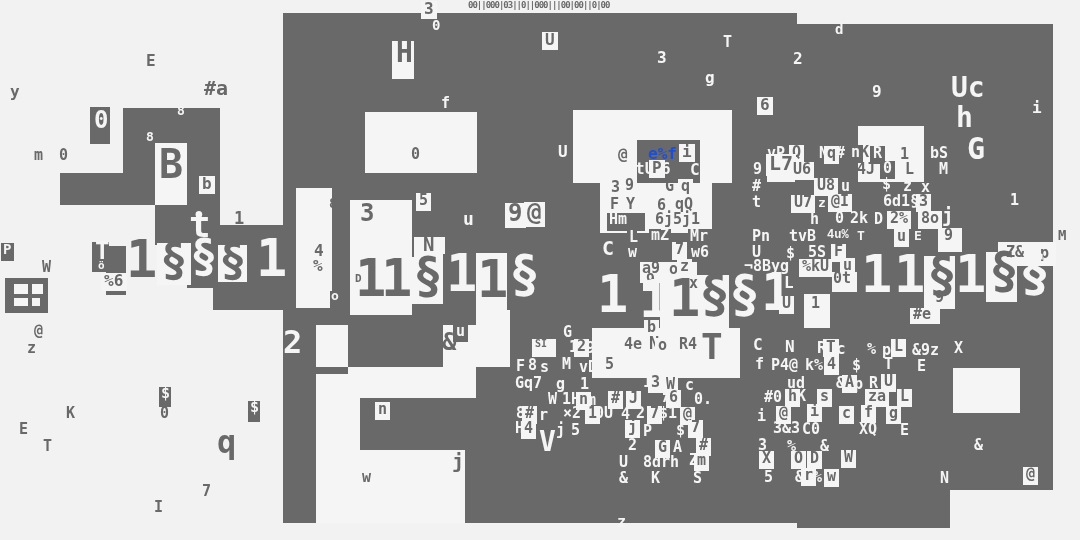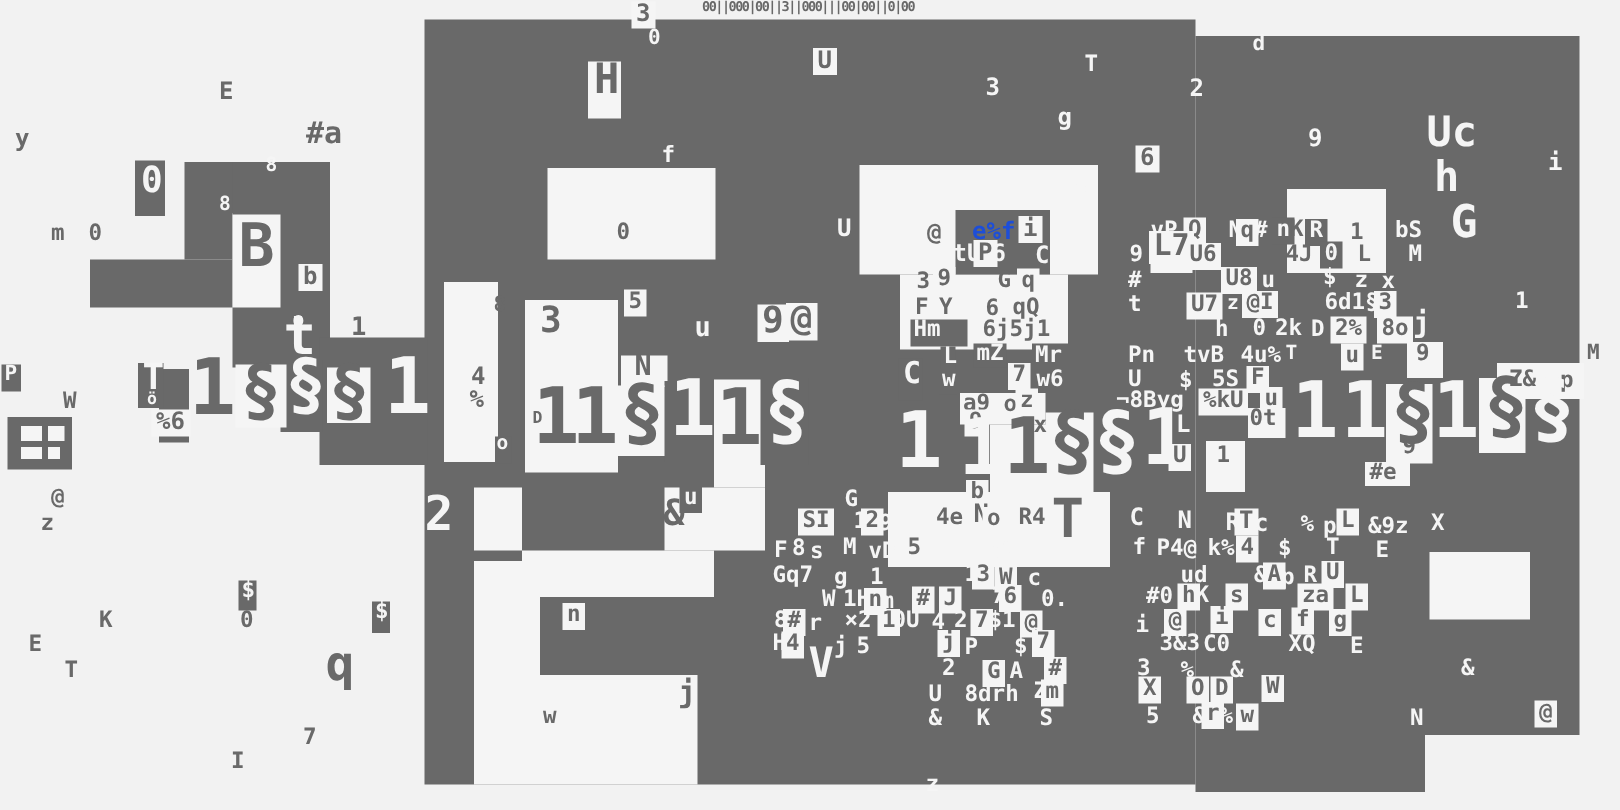--- a/index.html
+++ b/index.html
@@ -189,21 +189,21 @@
     <div class="gl" style="left: 413px; top: 250px; font-size: 50px; color: rgb(105, 105, 105);">§</div>
     <div class="gl" style="left: 446px; top: 246.6px; font-size: 52px; color: rgb(245, 245, 245);">1</div>
     <div class="gl" style="left: 477px; top: 252.6px; font-size: 52px; color: rgb(105, 105, 105);">1</div>
     <div class="gl" style="left: 509px; top: 247.6px; font-size: 52px; color: rgb(245, 245, 245);">§</div>
     <div class="blk" style="left: 453px; top: 324px; width: 15.15px; height: 17.7px; background: rgb(105, 105, 105);"></div>
     <div class="gl" style="left: 456px; top: 324px; font-size: 15px; color: rgb(245, 245, 245);">u</div>
     <div class="gl" style="left: 442px; top: 330.2px; font-size: 24px; color: rgb(105, 105, 105);">&amp;</div>
     <div class="gl" style="left: 283px; top: 325.6px; font-size: 32px; color: rgb(245, 245, 245);">2</div>
     <div class="gl" style="left: 563px; top: 325px; font-size: 15px; color: rgb(245, 245, 245);">G</div>
     <div class="blk" style="left: 532px; top: 339px; width: 24.3px; height: 17.7px; background: rgb(245, 245, 245);"></div>
-    <div class="gl" style="left: 535px; top: 339px; font-size: 15px; color: rgb(105, 105, 105);">SI</div>
+    <div class="gl" style="left: 535px; top: 339px; font-size: 10px; color: rgb(105, 105, 105);">SI</div>
     <div class="gl" style="left: 569px; top: 340px; font-size: 15px; color: rgb(245, 245, 245);">1</div>
     <div class="blk" style="left: 574px; top: 339px; width: 15.15px; height: 17.7px; background: rgb(245, 245, 245);"></div>
     <div class="gl" style="left: 577px; top: 339px; font-size: 15px; color: rgb(105, 105, 105);">2</div>
     <div class="gl" style="left: 586px; top: 341px; font-size: 15px; color: rgb(245, 245, 245);">9</div>
     <div class="blk" style="left: 375px; top: 402px; width: 15.15px; height: 17.7px; background: rgb(245, 245, 245);"></div>
     <div class="gl" style="left: 378px; top: 402px; font-size: 15px; color: rgb(105, 105, 105);">n</div>
     <div class="gl" style="left: 597px; top: 267.6px; font-size: 52px; color: rgb(245, 245, 245);">1</div>
     <div class="gl" style="left: 639px; top: 272.6px; font-size: 52px; color: rgb(245, 245, 245);">1</div>
     <div class="gl" style="left: 669px; top: 271.6px; font-size: 52px; color: rgb(105, 105, 105);">1</div>
     <div class="gl" style="left: 699px; top: 267.6px; font-size: 52px; color: rgb(105, 105, 105);">§</div>
@@ -276,21 +276,21 @@
     <div class="gl" style="left: 835px; top: 211px; font-size: 15px; color: rgb(245, 245, 245);">0</div>
     <div class="gl" style="left: 850px; top: 211px; font-size: 15px; color: rgb(245, 245, 245);">2k</div>
     <div class="gl" style="left: 874px; top: 212px; font-size: 15px; color: rgb(245, 245, 245);">D</div>
     <div class="blk" style="left: 887px; top: 211px; width: 24.3px; height: 17.7px; background: rgb(245, 245, 245);"></div>
     <div class="gl" style="left: 890px; top: 211px; font-size: 15px; color: rgb(105, 105, 105);">2%</div>
     <div class="blk" style="left: 918px; top: 211px; width: 24.3px; height: 17.7px; background: rgb(245, 245, 245);"></div>
     <div class="gl" style="left: 921px; top: 211px; font-size: 15px; color: rgb(105, 105, 105);">8o</div>
     <div class="gl" style="left: 942px; top: 206.2px; font-size: 19px; color: rgb(245, 245, 245);">j</div>
     <div class="gl" style="left: 752px; top: 229px; font-size: 15px; color: rgb(245, 245, 245);">Pn</div>
     <div class="gl" style="left: 789px; top: 229px; font-size: 15px; color: rgb(245, 245, 245);">tvB</div>
-    <div class="gl" style="left: 827px; top: 229px; font-size: 15px; color: rgb(245, 245, 245);">4u%</div>
+    <div class="gl" style="left: 827px; top: 229px; font-size: 12px; color: rgb(245, 245, 245); font-family: Liberation Mono, monospace;">4u%</div>
     <div class="gl" style="left: 857px; top: 229.4px; font-size: 13px; color: rgb(245, 245, 245);">T</div>
     <div class="blk" style="left: 894px; top: 229px; width: 15.15px; height: 17.7px; background: rgb(245, 245, 245);"></div>
     <div class="gl" style="left: 897px; top: 229px; font-size: 15px; color: rgb(105, 105, 105);">u</div>
     <div class="gl" style="left: 914px; top: 229.4px; font-size: 13px; color: rgb(245, 245, 245);">E</div>
     <div class="gl" style="left: 944px; top: 228px; font-size: 15px; color: rgb(105, 105, 105);">9</div>
     <div class="gl" style="left: 1058px; top: 228.2px; font-size: 14px; color: rgb(105, 105, 105);">M</div>
     <div class="gl" style="left: 752px; top: 245px; font-size: 15px; color: rgb(245, 245, 245);">U</div>
     <div class="gl" style="left: 786px; top: 246px; font-size: 15px; color: rgb(245, 245, 245);">$</div>
     <div class="gl" style="left: 808px; top: 245px; font-size: 15px; color: rgb(245, 245, 245);">5S</div>
     <div class="blk" style="left: 831px; top: 244px; width: 15.15px; height: 17.7px; background: rgb(245, 245, 245);"></div>
@@ -447,14 +447,14 @@
     <div class="gl" style="left: 619px; top: 455px; font-size: 15px; color: rgb(245, 245, 245);">U</div>
     <div class="gl" style="left: 643px; top: 455px; font-size: 15px; color: rgb(245, 245, 245);">8drh</div>
     <div class="gl" style="left: 689px; top: 453px; font-size: 15px; color: rgb(245, 245, 245);">Z</div>
     <div class="blk" style="left: 694px; top: 453px; width: 15.15px; height: 17.7px; background: rgb(245, 245, 245);"></div>
     <div class="gl" style="left: 697px; top: 453px; font-size: 15px; color: rgb(105, 105, 105);">m</div>
     <div class="gl" style="left: 362px; top: 470px; font-size: 15px; color: rgb(105, 105, 105);">w</div>
     <div class="gl" style="left: 619px; top: 471px; font-size: 15px; color: rgb(245, 245, 245);">&amp;</div>
     <div class="gl" style="left: 651px; top: 471px; font-size: 15px; color: rgb(245, 245, 245);">K</div>
     <div class="gl" style="left: 693px; top: 471px; font-size: 15px; color: rgb(245, 245, 245);">S</div>
     <div class="gl" style="left: 617px; top: 515px; font-size: 15px; color: rgb(245, 245, 245);">z</div>
-    <div id="top-strip" style="left: 468px; top: 1px; font-size: 9px; color: rgb(105, 105, 105);">00||000|00||3||000|||00|00||0|00</div>
+    <div id="top-strip" style="left: 468px; top: 1px; font-size: 9px; color: rgb(105, 105, 105);">00||000|03||0||000|||00|00||0|00</div>
   </div>
 
 </body></html>

